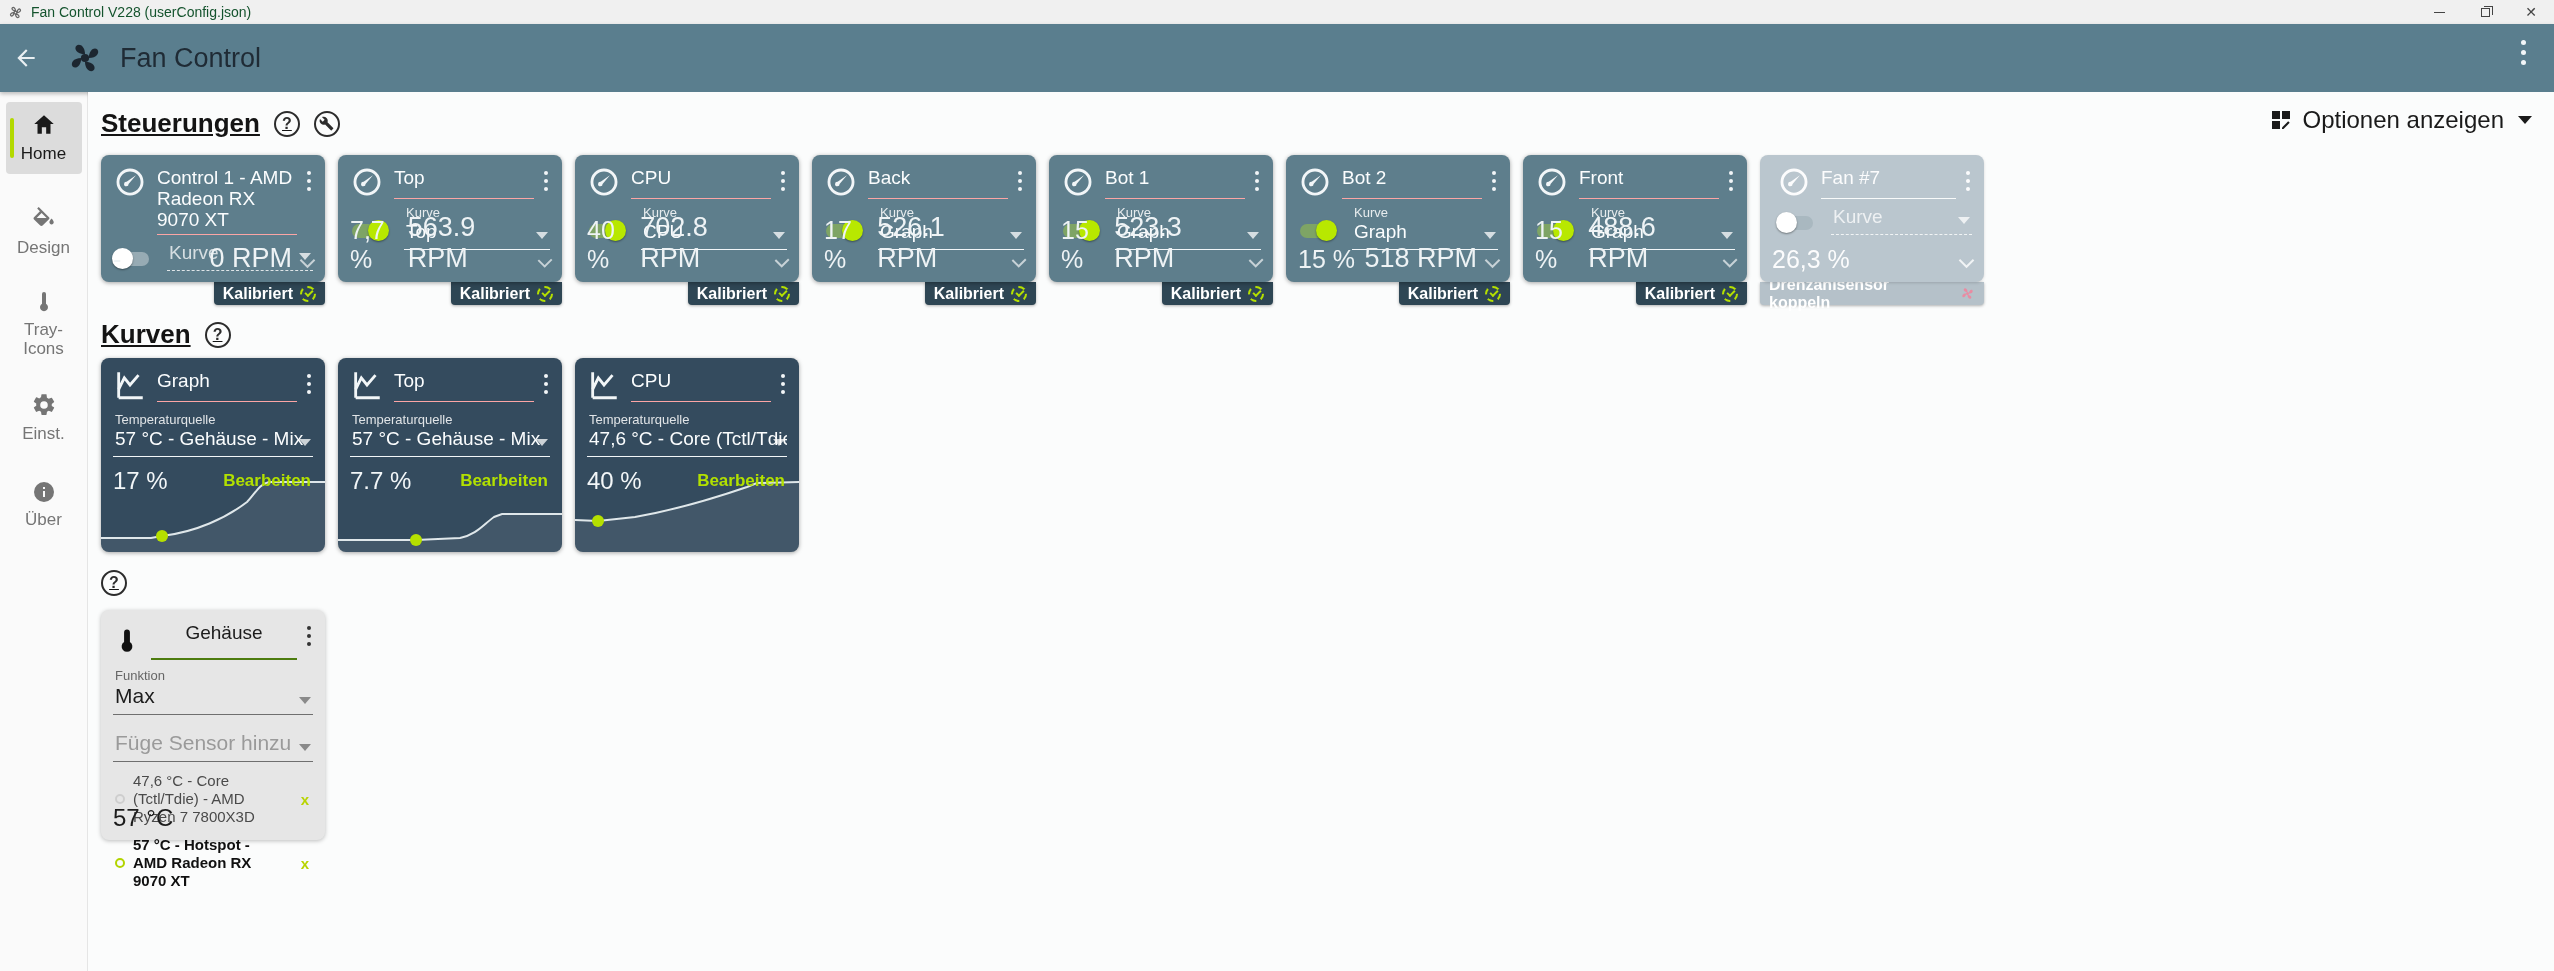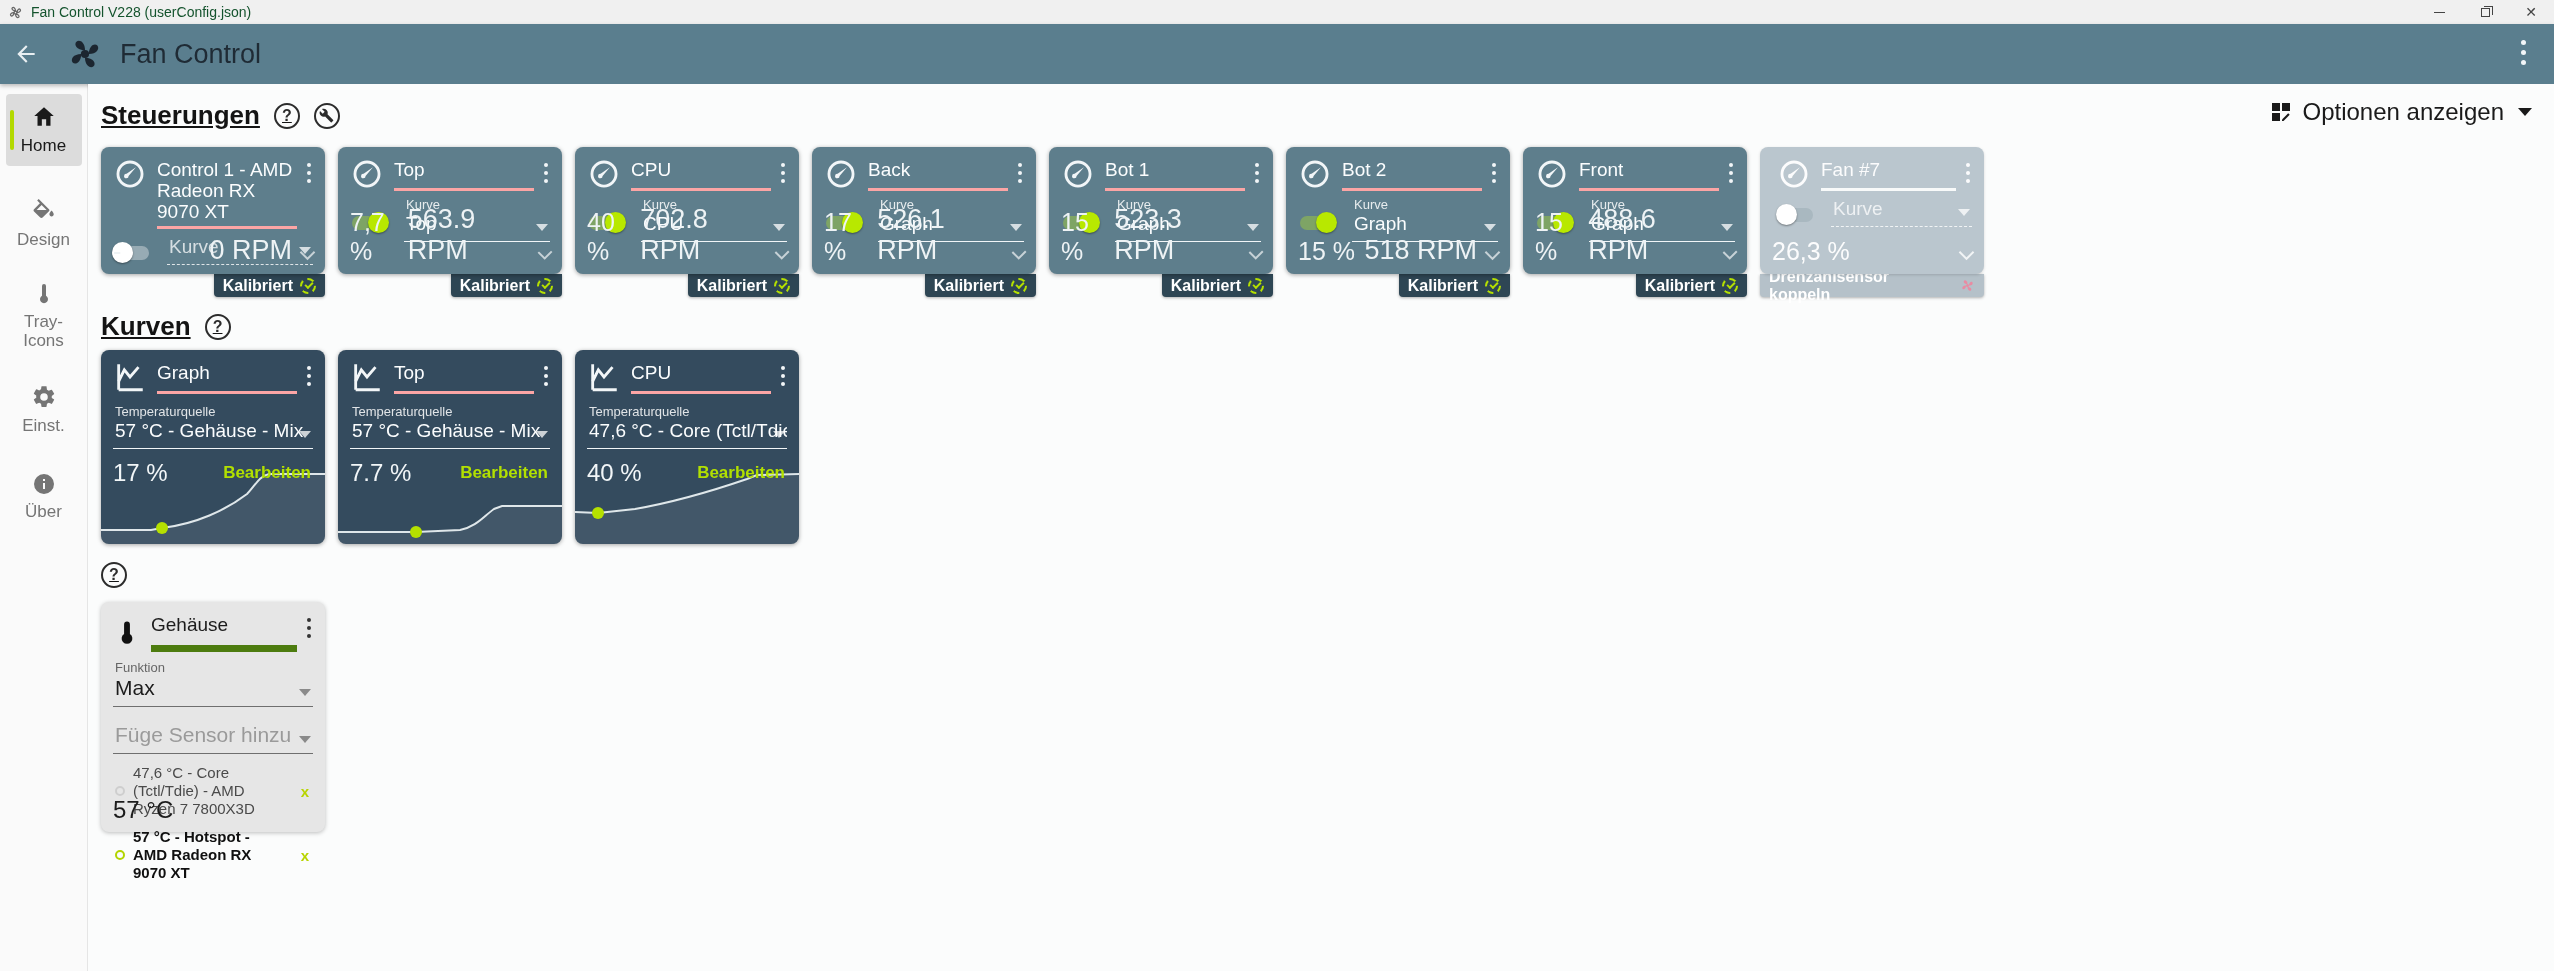--- a/index.html
+++ b/index.html
@@ -11,21 +11,21 @@
   .titlebar .app-ic { margin:0 8px 0 8px; display:flex; }
   .titlebar .t-text { font-size:14px; color:#14532d; }
   .win-btns { position:absolute; right:0; top:0; height:24px; display:flex; }
   .win-btn { width:46px; height:24px; display:flex; align-items:center; justify-content:center; color:#444; font-size:13px; }
   .wb-min span { display:block; width:11px; height:1px; background:#444; }
   .wb-max span { display:block; width:9px; height:9px; border:1px solid #444; position:relative; }
   .wb-max span::after{ content:""; position:absolute; left:2px; top:-3px; width:8px; height:8px; border:1px solid #444; border-left:none; border-bottom:none; background:transparent;}
   .wb-close { font-size:14px; }
 
   
-  .header { height:60px; background:#5a7e8e; display:flex; align-items:center; position:relative;
+  .header { height:68px; background:#5a7e8e; display:flex; align-items:center; position:relative;
             box-shadow:0 2px 4px rgba(0,0,0,.25); }
   .back-btn { width:52px; display:flex; justify-content:center; }
   .fan-logo { margin-left:14px; display:flex; }
   .header-title { margin-left:16px; font-size:27px; font-weight:500; color:#1f2b35; }
   .header-kebab { position:absolute; right:24px; top:12px; display:flex; flex-direction:column; gap:5px; padding:4px; }
   .header-kebab i { width:5px; height:5px; border-radius:50%; background:#f2f6f8; }
 
   
   .body-row { display:flex; height:895px; }
   .sidebar { width:88px; background:#fafafa; border-right:1px solid #e5e5e5; flex-shrink:0; }
@@ -58,21 +58,21 @@
 
   
   .cards-row { display:flex; gap:13px; margin-top:16px; }
   .card-col { display:flex; flex-direction:column; width:224px; }
 
   .card { width:224px; background:#5e7e8c; border-radius:8px; position:relative;
           box-shadow:0 1px 4px rgba(0,0,0,.35); color:#eef3f5; }
   .ctl-card { height:127px; padding:10px 12px; }
 
   .c-top { display:flex; }
-  .c-title-wrap { flex:1; margin:2px 8px 0 10px; border-bottom:3px solid #fca5a5; padding-bottom:4px; }
+  .c-title-wrap { flex:1; margin:2px 8px 0 10px; border-bottom:1px solid #fca5a5; padding-bottom:4px; }
   .c-title { font-size:19px; line-height:21px; color:#fbfdfe; }
   .kebab { display:flex; flex-direction:column; gap:4px; padding:4px 2px; margin-top:2px; }
   .kebab i { width:4px; height:4px; border-radius:50%; background:#f2f6f8; }
   .dark-kebab i { background:#333; }
 
   .c-mid { display:flex; align-items:center; margin-top:6px; }
   .toggle { width:34px; height:14px; border-radius:7px; background:#7ea465; position:relative; flex-shrink:0; margin:6px 2px 0 2px;}
   .toggle .knob { position:absolute; top:-4px; width:21px; height:21px; border-radius:50%;
                   background:#b8e800; right:-3px; box-shadow:0 1px 2px rgba(0,0,0,.4); }
   .toggle.off { background:#97abb4; }
@@ -119,21 +119,21 @@
   .curve-pct-row { display:flex; align-items:center; margin-top:10px; position:relative; z-index:2; }
   .curve-pct { font-size:24px; color:#f2f6f8; }
   .edit-link { margin-left:auto; font-size:17px; font-weight:700; color:#b2e000; margin-right:2px; }
   .curve-svg { position:absolute; left:0; bottom:0; z-index:1; }
 
   .card.curve { background:#344b5e; }
 
   
   .sensor-card { width:224px; height:230px; background:#e6e6e6; border-radius:8px; margin-top:14px;
                  box-shadow:0 1px 4px rgba(0,0,0,.25); padding:10px 12px; color:#1c1c1c; position:relative; }
-  .sensor-card .c-title-wrap { border-bottom:7px solid #4d7c0f; }
+  .sensor-card .c-title-wrap { border-bottom:2px solid #4d7c0f;text-align:center; }
   .sensor-card .c-title { color:#1c1c1c; }
   .dsel { position:relative; border-bottom:1px solid #6f6f6f; padding:0 0 6px 2px; margin-top:8px; }
   .dsel-label { font-size:13px; color:#666; }
   .dsel-value { font-size:21px; color:#1c1c1c; margin-top:1px; }
   .dsel-value.placeholder { color:#9a9a9a; }
   .dsel .sel-caret { border-top-color:#8a8a8a; }
   .sensor-row { display:flex; align-items:center; margin-top:10px; }
   .bullet { width:10px; height:10px; border-radius:50%; border:2px solid rgba(0,0,0,.1); flex-shrink:0; margin:0 8px 0 2px; }
   .bullet.active { border-color:#b2d400; }
   .sensor-label { font-size:15px; line-height:18px; color:#4a4a4a; width:152px; }

